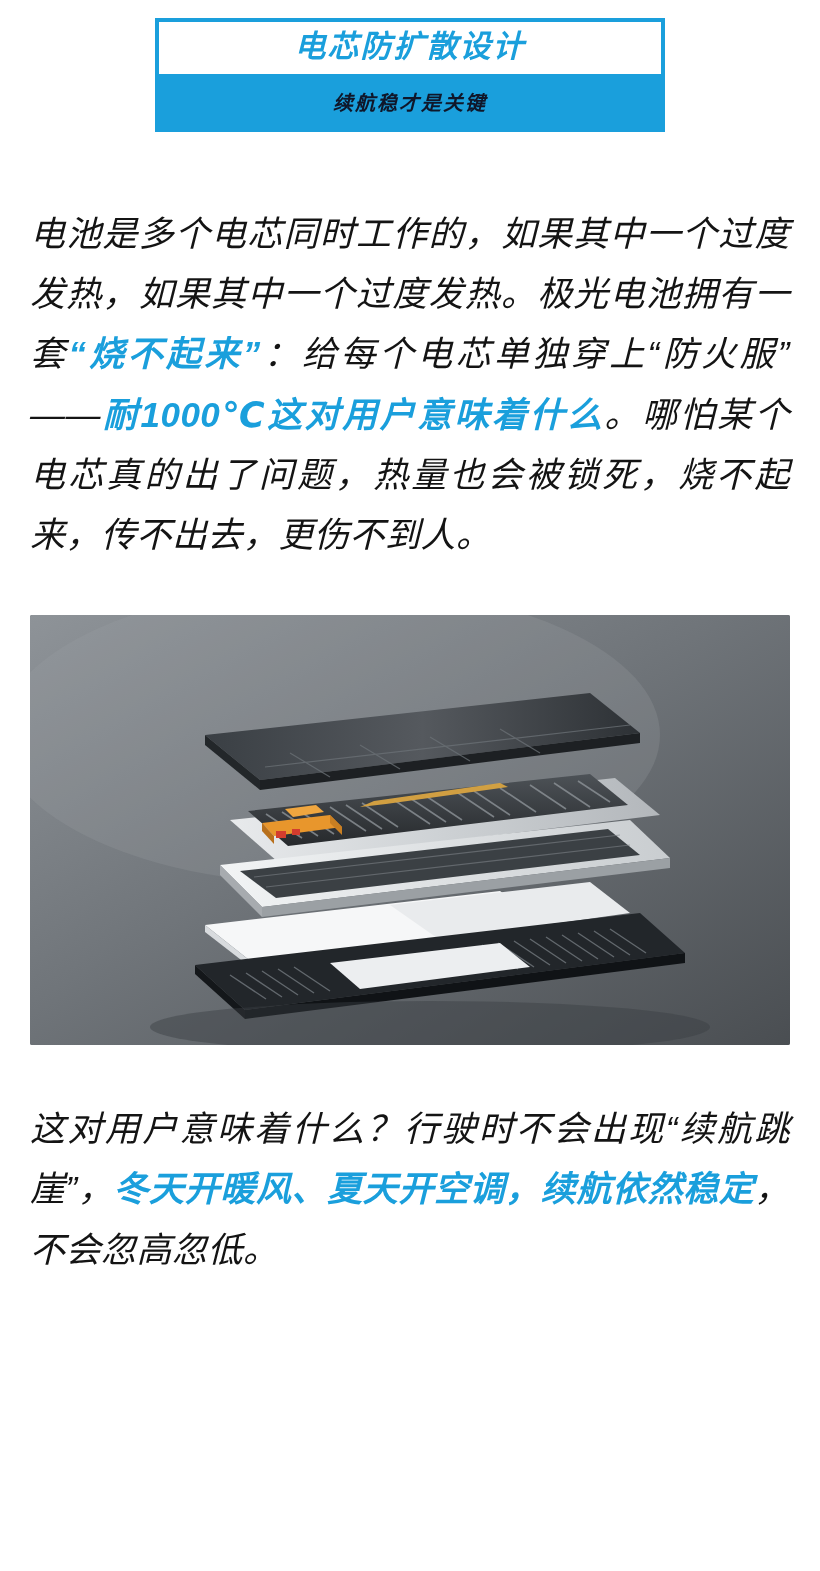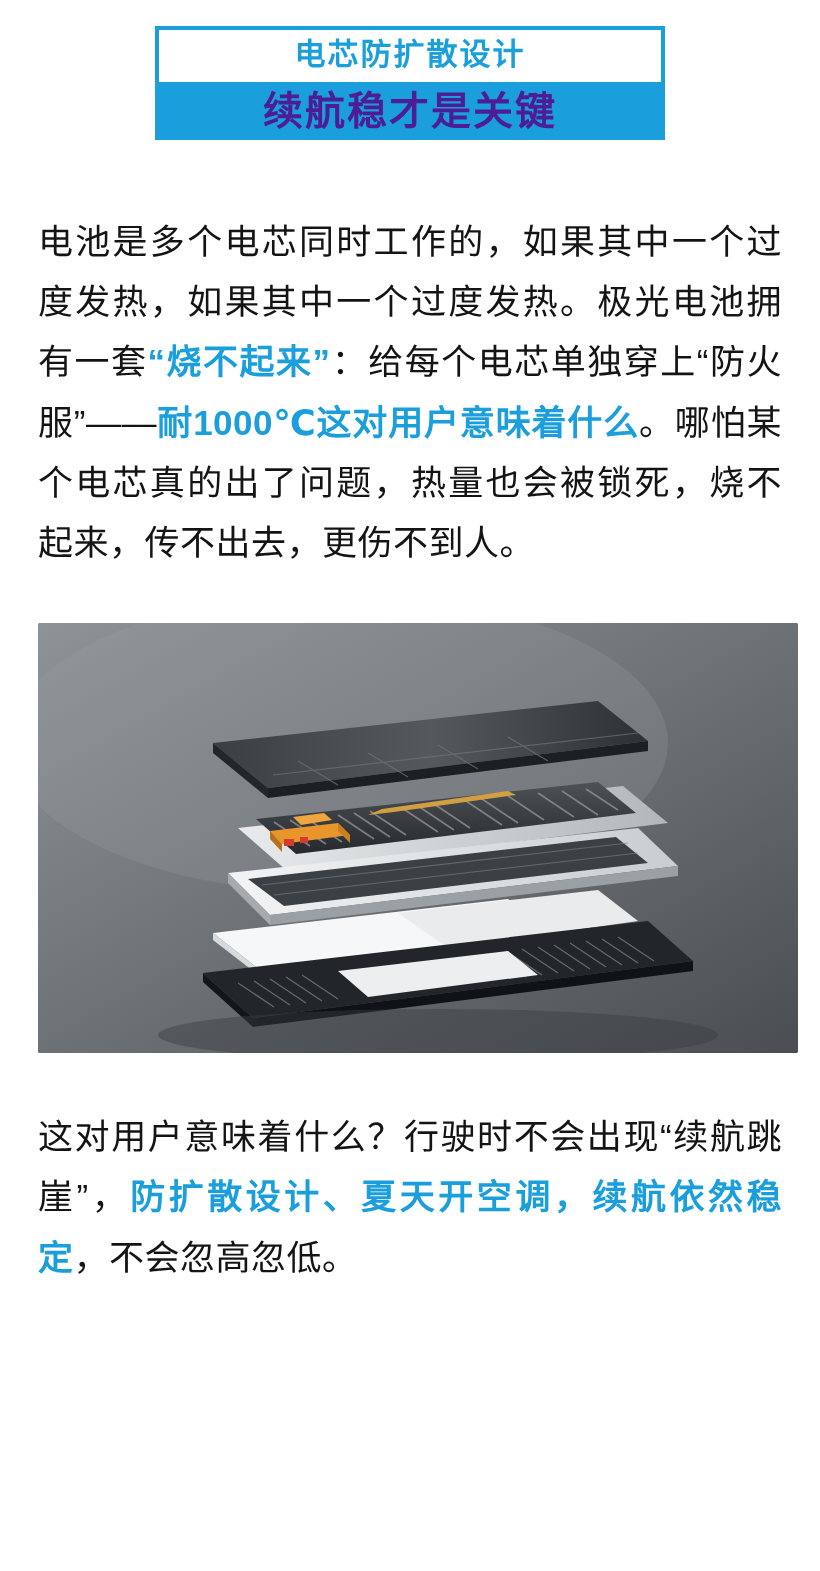--- a/index.html
+++ b/index.html
@@ -11,22 +11,23 @@
     width: 820px;
     min-height: 1571px;
     font-family: "Liberation Sans", "DejaVu Sans", sans-serif;
     color: #1a1a1a;
     -webkit-font-smoothing: antialiased;
   }
 
   .page {
     width: 820px;
     box-sizing: border-box;
-    padding: 8px;
-    position: relative;
+    padding: 0;
+    position: relative;
+    font-style: italic;
   }
 
   
   .banner {
     margin: 18px auto 0 auto;
     width: 510px;
     position: relative;
   }
   .banner-line1 {
     position: relative;
@@ -52,23 +53,23 @@
     top: -2px;
   }
   .banner-line2 {
     height: 58px;
     background: #1a9fdc;
     display: flex;
     align-items: center;
     justify-content: center;
   }
   .banner-line2 .txt {
-    font-size: 40px;
+    font-size: 20px;
     font-weight: bold;
-    color: #4c1d95;
+    color: #0f172a;
     letter-spacing: 2px;
     line-height: 1;
   }
 
   
   .body-copy {
     margin: 72px 30px 0 30px;
     font-size: 35px;
     line-height: 1.72;
     color: #141414;
@@ -234,16 +235,16 @@
           <line x1="580" y1="314" x2="616" y2="338"></line>
         </g>
         <polygon points="300,348 470,328 500,352 330,374" fill="#eceef0"></polygon>
       </g>
 
       <ellipse cx="400" cy="412" rx="280" ry="26" fill="#3a3e42" opacity="0.45"></ellipse>
     </svg>
   </div>
 
   <p class="body-copy after-figure">
-    <span>这对用户意味着什么？行驶时不会出现“续航跳崖”，</span><span class="hl">防扩散设计、夏天开空调，续航依然稳定</span><span>，不会忽高忽低。</span>
+    <span>这对用户意味着什么？行驶时不会出现“续航跳崖”，</span><span class="hl">冬天开暖风、夏天开空调，续航依然稳定</span><span>，不会忽高忽低。</span>
   </p>
 
 </div>
 
 </body></html>

